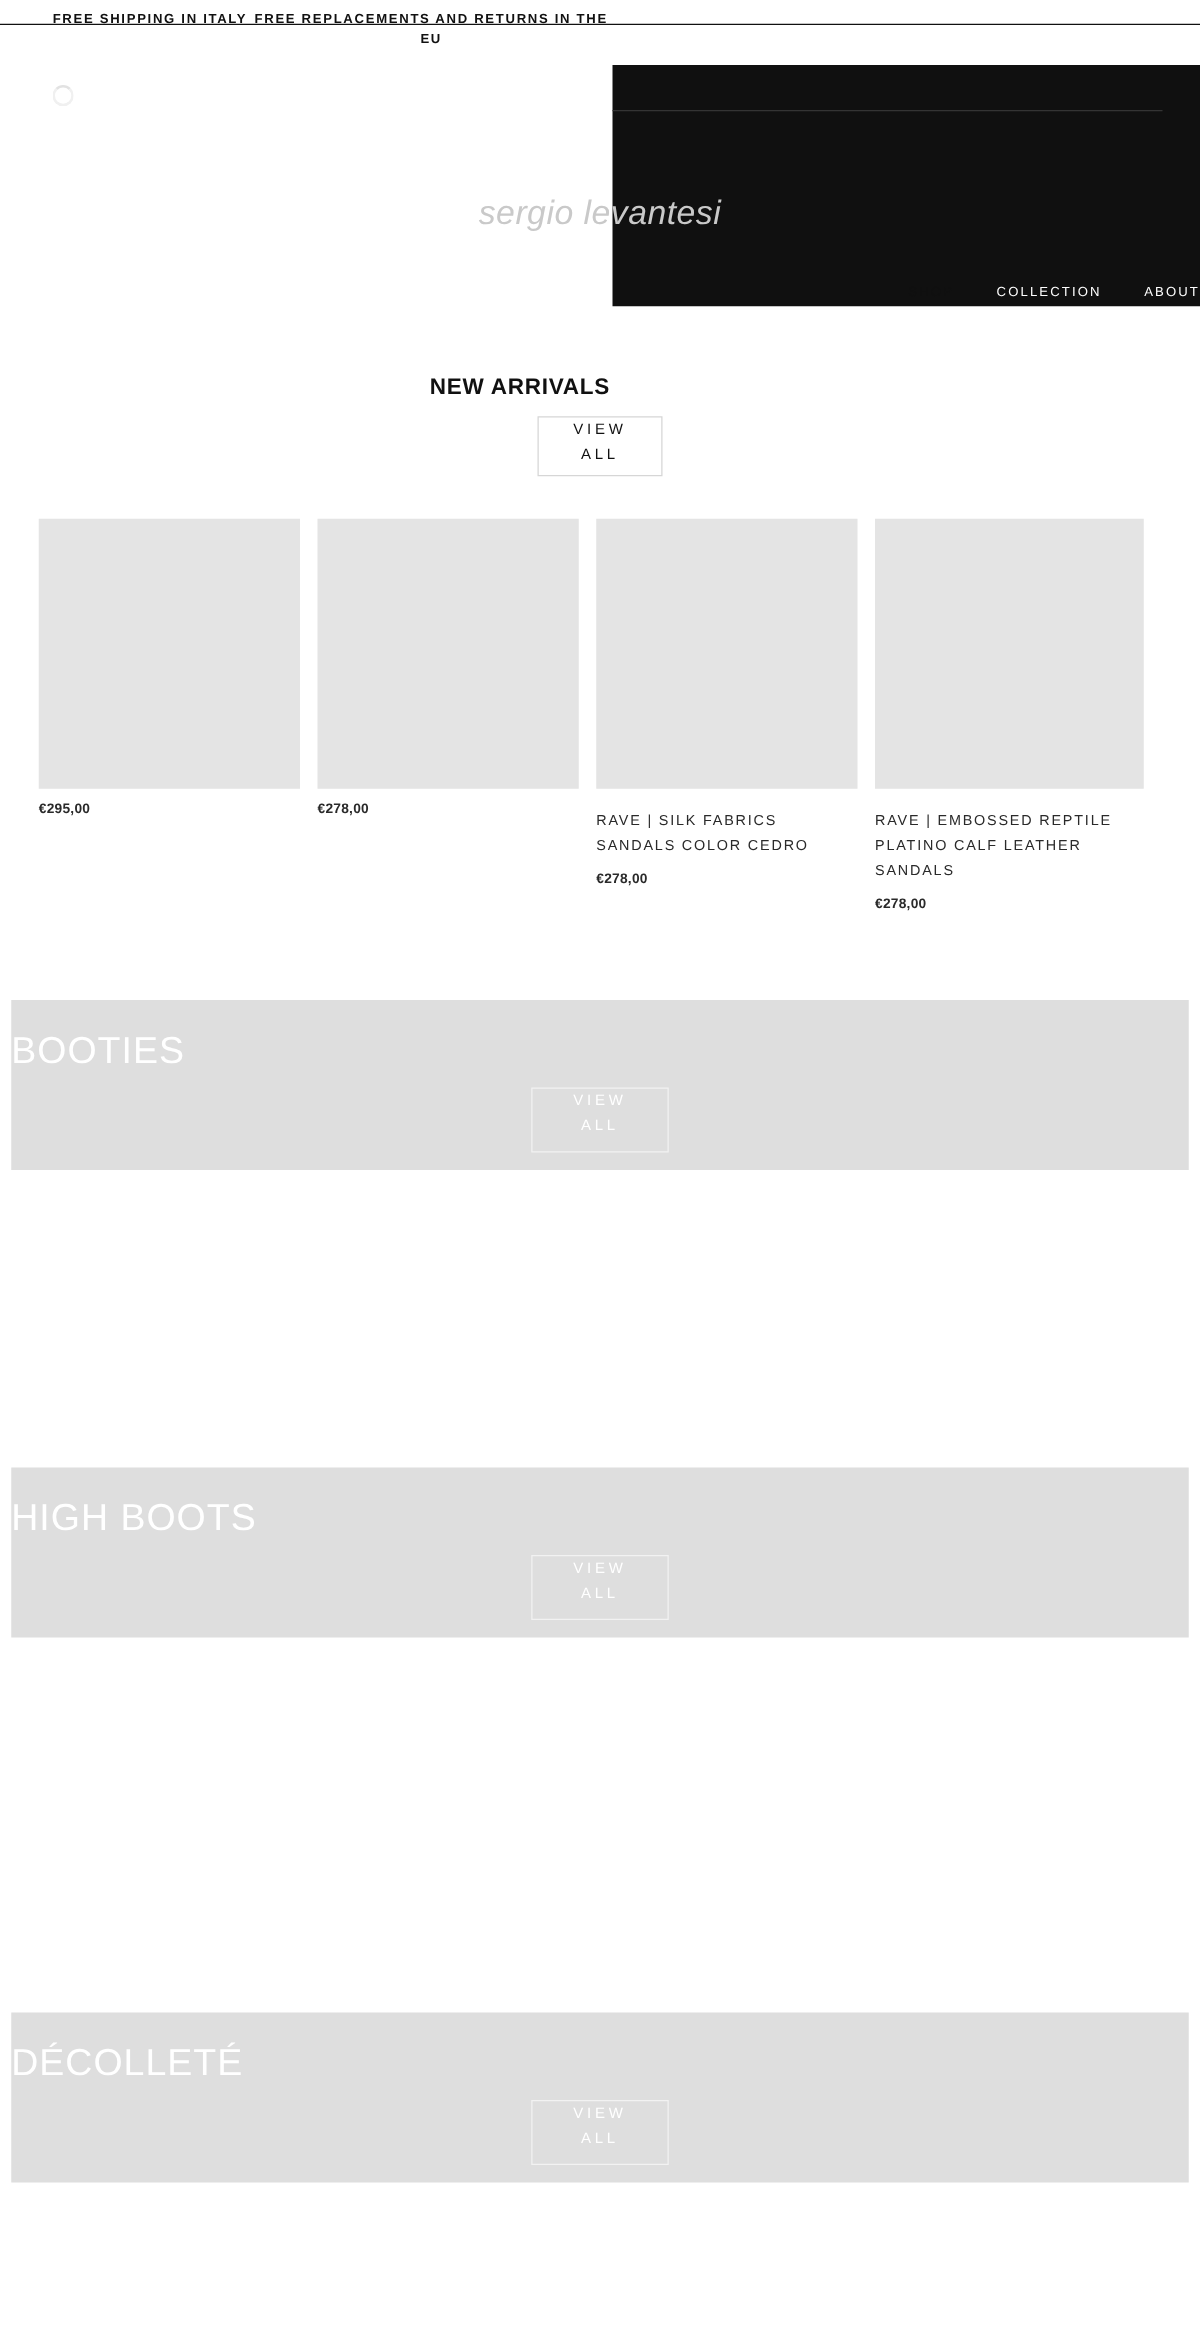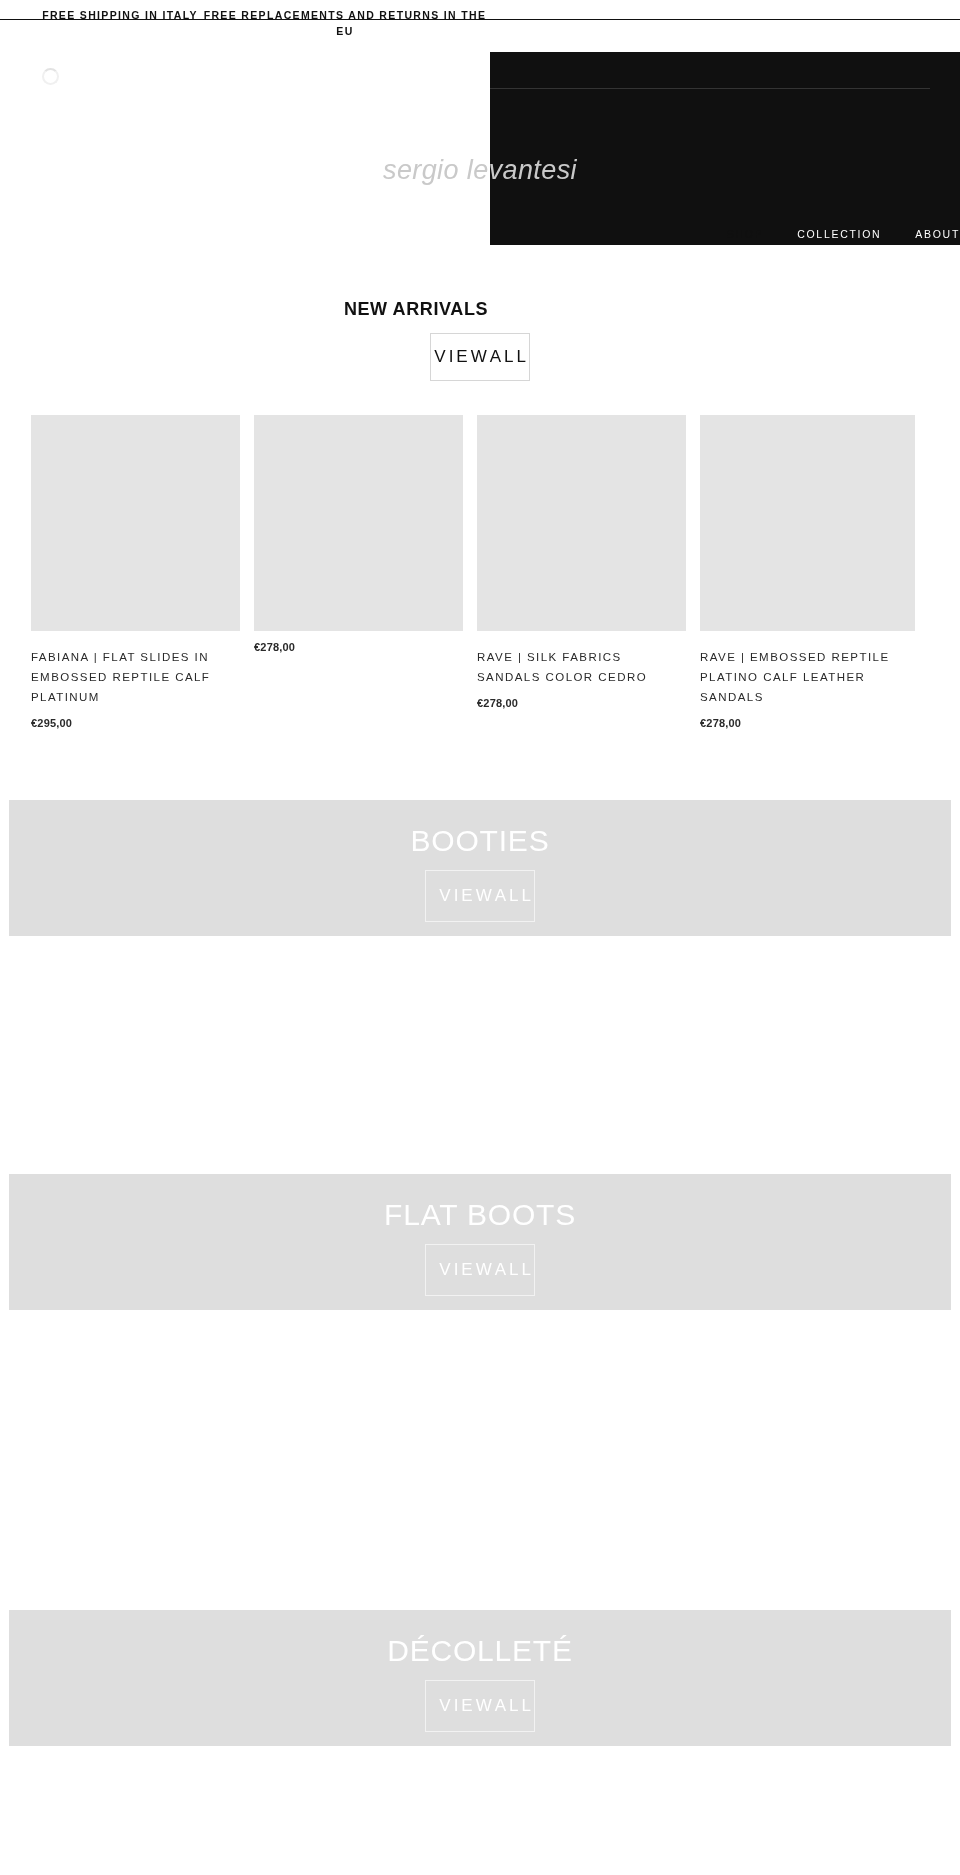--- a/index.html
+++ b/index.html
@@ -77,23 +77,23 @@
   }
 
   
   .section-title {
     position:absolute; top:299px; left:0; width:832px;
     text-align:center;
     font-size:18px; font-weight:bold; letter-spacing:0.6px;
     color:#111111; text-transform:uppercase;
   }
   .btn-outline {
-    display:flex; flex-direction:row;
-    align-items:center; justify-content:flex-end;
-    font-size:17px; letter-spacing:3px; line-height:1.65;
+    display:flex; flex-direction:column;
+    align-items:center; justify-content:flex-start;
+    font-size:12px; letter-spacing:3px; line-height:1.65;
     text-transform:uppercase; text-decoration:none;
   }
   .btn-light {
     position:absolute; top:333px; left:430px;
     width:100px; height:48px;
     border:1px solid #d6d6d6; color:#111111; background:#fff;
   }
 
   
   .grid {
@@ -114,21 +114,21 @@
     margin-top:10px;
     font-size:11px; letter-spacing:0.2px; color:#2a2a2a;font-weight:bold;
   }
 
   
   .banner {
     position:absolute; left:9px; width:942px;
     background:#dedede;
   }
   .banner .b-title {
-    position:absolute; left:0; width:100%; text-align:center;
+    position:absolute; left:0; width:100%; 
     font-size:30px; font-weight:300; letter-spacing:0.8px;
     color:#ffffff; line-height:1;
   }
   .btn-white {
     position:absolute; left:416px;
     width:110px; height:52px;
     border:1px solid #f2f2f2; color:#ffffff;
   }
 
   .bn1 { top:800px;  height:136px; }
@@ -183,21 +183,20 @@
 <div class="section-title">NEW ARRIVALS</div>
 
 <a href="#" class="btn-outline btn-light">
   <span>VIEW</span>
   <span>ALL</span>
 </a>
 
 <div class="grid">
   <div class="card">
     <div class="ph"></div>
-    <div class="p-title">FABIANA | FLAT SLIDES IN EMBOSSED REPTILE CALF PLATINUM</div>
     <div class="p-price">€295,00</div>
   </div>
   <div class="card">
     <div class="ph"></div>
     <div class="p-price">€278,00</div>
   </div>
   <div class="card">
     <div class="ph"></div>
     <div class="p-title">RAVE | SILK FABRICS SANDALS COLOR CEDRO</div>
     <div class="p-price">€278,00</div>
@@ -211,21 +210,21 @@
 
 <div class="banner bn1">
   <div class="b-title">BOOTIES</div>
   <a href="#" class="btn-outline btn-white">
     <span>VIEW</span>
     <span>ALL</span>
   </a>
 </div>
 
 <div class="banner bn2">
-  <div class="b-title">FLAT BOOTS</div>
+  <div class="b-title">HIGH BOOTS</div>
   <a href="#" class="btn-outline btn-white">
     <span>VIEW</span>
     <span>ALL</span>
   </a>
 </div>
 
 <div class="banner bn3">
   <div class="b-title">DÉCOLLETÉ</div>
   <a href="#" class="btn-outline btn-white">
     <span>VIEW</span>

